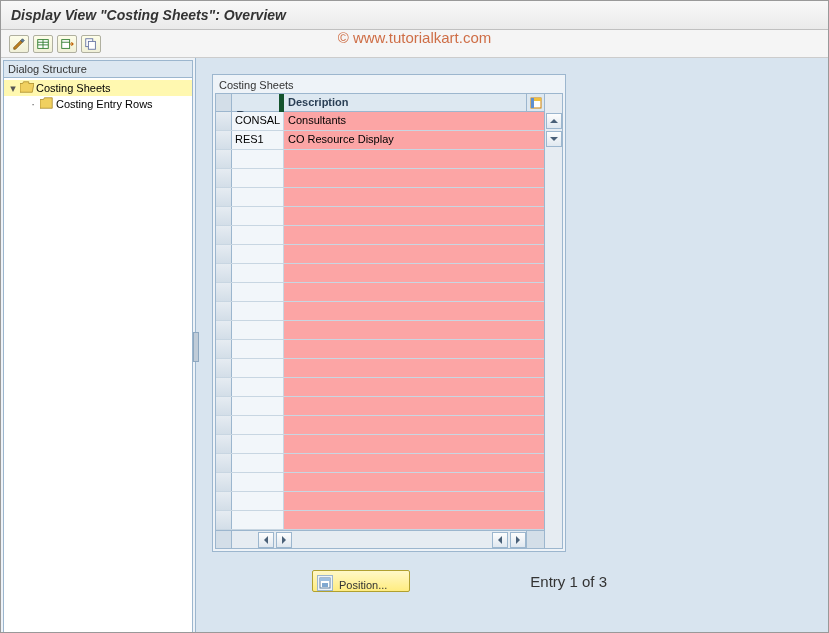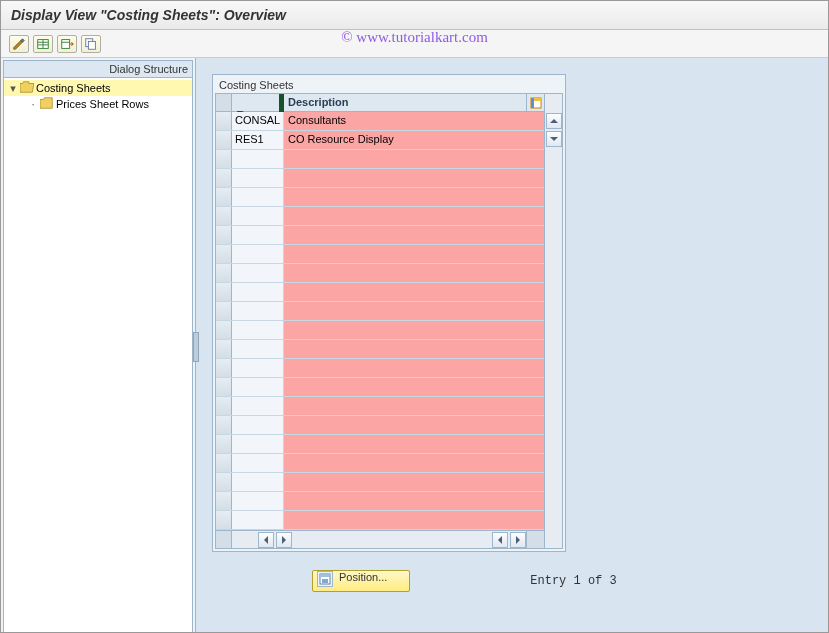--- a/index.html
+++ b/index.html
@@ -41,23 +41,23 @@
       justify-content: center;
       cursor: pointer;
       border-radius: 2px;
     }
     .tb-btn svg { width: 14px; height: 14px; }
     .watermark {
       position: absolute;
       left: 50%;
       top: 28px;
       transform: translateX(-50%);
-      color: #6d28d9;
+      color: #c2410c;
       font-size: 15px;
-      font-family: Liberation Serif, serif;
+      font-family: Liberation Sans, sans-serif;
       opacity: 0.75;
       pointer-events: none;
       user-select: none;
       display: flex;
       align-items: center;
       gap: 6px;
       text-align: right;
     }
     .main {
       display: flex;
@@ -68,21 +68,20 @@
       border-right: 1px solid #9cb6ce;
       background: #eef3f8;
       padding: 2px;
     }
     .sidebar-title {
       background: #dce7f1;
       border: 1px solid #9cb6ce;
       padding: 2px 4px;
       font-size: 11px;
       color: #333;
-      text-align: right;
     }
     .tree {
       background: #fff;
       border: 1px solid #9cb6ce;
       border-top: none;
       height: calc(100% - 18px);
       padding-top: 2px;
     }
     .tree-item {
       display: flex;
@@ -205,38 +204,38 @@
     .hscrollbar .track { flex:1; background:#e6ecf2; display:flex; align-items:center;}
     .hscrollbar .corner { width:18px; border-left:1px solid #9cb6ce; background:#d3dee8;}
     .footer {
       display: flex;
       align-items: center;
       gap: 20px;
       padding: 18px 8px 8px 100px;
     }
     .pos-btn {
       display: inline-flex;
-      align-items: flex-start;
+      align-items: flex-end;
       gap: 6px;
       height: 22px;
       padding: 0 22px 0 4px;
       background: linear-gradient(#fff8c8,#ffec80);
       border: 1px solid #b0a030;
       border-radius: 2px;
       font-size: 11px;
       cursor: pointer;
       color: #333;
     }
     .pos-btn .ibox{
       width:16px; height:16px;
       border:1px solid #9cb6ce;
       background:#eef3f8;
       display:flex;align-items:center;justify-content:center;
     }
-    .entry-text { font-size: 12px; color: #333; font-family: Liberation Mono, monospace;}
+    .entry-text { font-size: 15px; color: #333;}
     .splitter-handle{
       position:absolute;
       left:-3px; top:50%;
       transform:translateY(-50%);
       width:6px; height:30px;
       background:#c0ccd8;
       border:1px solid #8ea8c0;
       cursor:ew-resize;
     }
   </style>
@@ -292,21 +291,21 @@
         </span>
         <span>Costing Sheets</span>
       </div>
       <div class="tree-item" style="padding-left:24px;">
         <span class="toggle">·</span>
         <span>
           <svg class="folder-icon" viewBox="0 0 16 12">
               <path d="M0 2 L4 2 L5 0 L14 0 L14 12 L0 12 Z" fill="#f0d060" stroke="#a08020" stroke-width="0.8"></path>
             </svg>
         </span>
-        <span>Prices Sheet Rows</span>
+        <span>Costing Entry Rows</span>
       </div>
     </div>
   </div>
 
   <div class="content">
     <div class="splitter-handle"></div>
     <div class="panel">
       <div class="panel-title">Costing Sheets</div>
       <div class="grid">
         <div class="grid-body">

